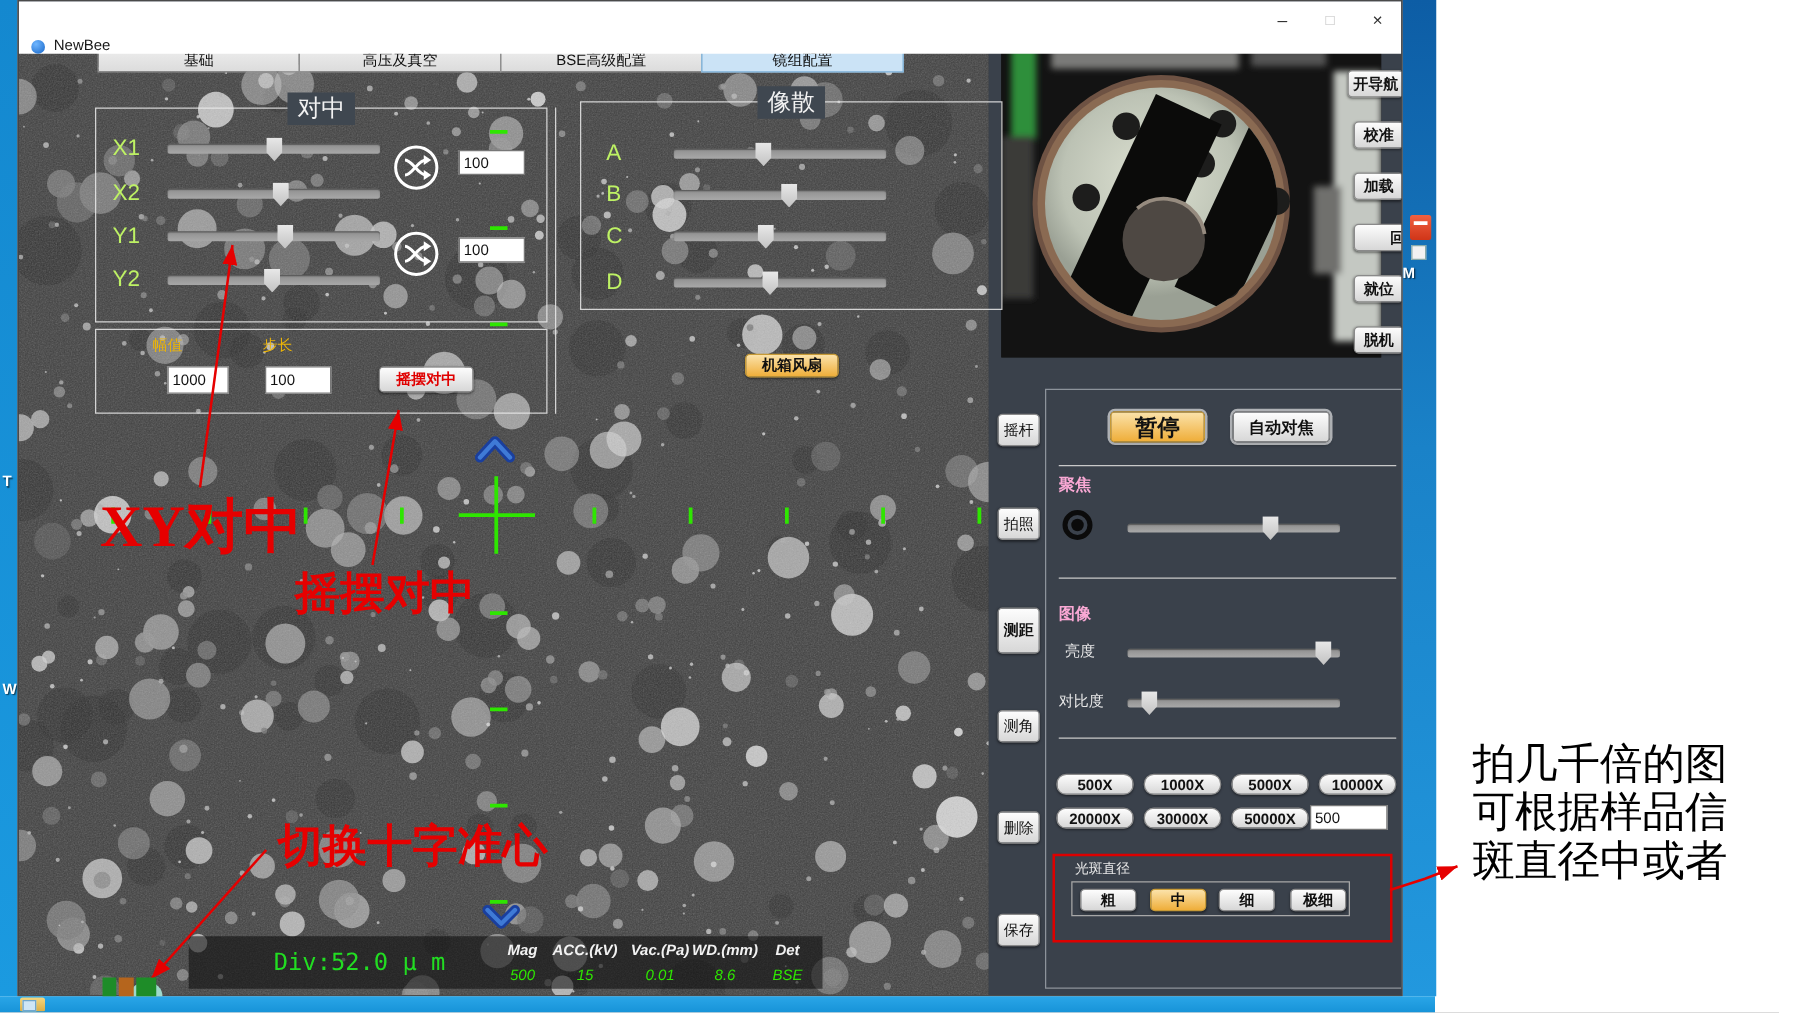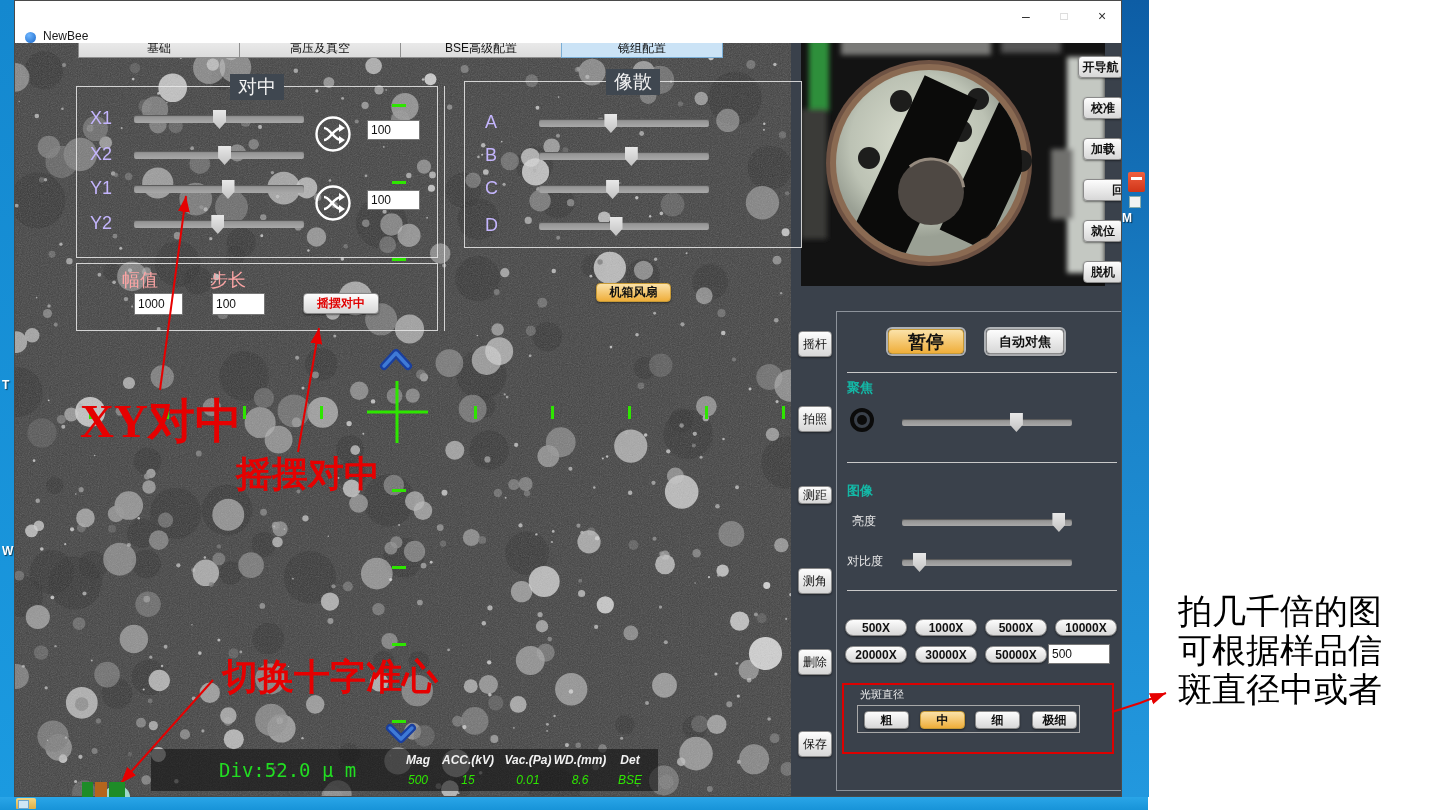--- a/index.html
+++ b/index.html
@@ -51,49 +51,49 @@
   .tabs { position:absolute; left:64px; top:38px; height:19px; display:flex; z-index:4; }
   .tab { width:162px; height:19px; background:linear-gradient(180deg,#ececec,#dcdcdc);
          border:1px solid #8f8f8f; margin-left:-1px; display:flex; align-items:center;
          justify-content:center; font-size:12px; color:#111; }
   .tab.active { background:#cbe3f6; border-color:#7aaed6; }
 
   
   .group { position:absolute; border:1px solid rgba(235,235,235,.85); z-index:4; }
   .group-title { position:absolute; top:-13px; left:50%; transform:translateX(-50%);
                  background:#3f4750; color:#f2f2f2; font-size:19px; padding:0 8px; white-space:nowrap; }
-  .slider-label { position:absolute; color:#c4b5fd; font-size:18px; }
+  .slider-label { position:absolute; color:#bef264; font-size:18px; }
   .slider-track { position:absolute; height:8px; background:linear-gradient(180deg,#8f8f8f,#a8a8a8);
                   border-radius:2px; box-shadow:inset 0 1px 1px rgba(0,0,0,.4); }
   .slider-thumb { position:absolute; width:13px; height:19px; background:linear-gradient(180deg,#e8e8e8,#c2c2c2);
                   clip-path:polygon(0 0,100% 0,100% 62%,50% 100%,0 62%); }
   .txtbox { position:absolute; background:#fff; border:1px solid #777; font-size:12px;
             color:#111; padding:0 3px; font-family:"Liberation Sans",sans-serif; }
   .vline { position:absolute; width:1px; background:rgba(235,235,235,.85); z-index:4; }
-  .inline-label { position:absolute; color:#fca5a5; font-size:18px; z-index:5; }
+  .inline-label { position:absolute; color:#eab308; font-size:12px; z-index:5; }
 
   
   .btn { position:absolute; display:flex; align-items:center; justify-content:center;
          background:linear-gradient(180deg,#fdfdfd,#d7d7d7); border:1px solid #8a8a8a;
          border-radius:4px; font-size:12px; color:#111; box-shadow:0 1px 2px rgba(0,0,0,.45);
          z-index:5; white-space:nowrap; }
   .btn.gold { background:linear-gradient(180deg,#fbe2a9,#efae3a); border-color:#c79a36; }
   .btn.glow { box-shadow:0 0 0 2px rgba(255,255,255,.6), 0 2px 3px rgba(0,0,0,.4); }
   .btn.red-text { color:#e00000; font-weight:bold; }
   .btn.bold { font-weight:bold; }
 
   
   .camera { position:absolute; left:786px; top:38px; width:304px; height:247px; z-index:2;
             background:#101010; }
 
   
   .panel { position:absolute; left:821px; top:310px; width:286px; height:480px;
            border:1px solid #8d939b; z-index:3; }
   .panel-div { position:absolute; left:10px; width:270px; height:1px; background:#c9c9c9; }
-  .panel-label { position:absolute; color:#14b8a6; font-size:13px; font-weight:bold; }
+  .panel-label { position:absolute; color:#f9a8d4; font-size:13px; font-weight:bold; }
   .panel-label.small { font-size:12px; font-weight:normal; color:#e8e8e8; }
   .rec-icon { position:absolute; width:24px; height:24px; border:4px solid #0b0b0b; border-radius:50%; }
   .rec-icon::after { content:""; position:absolute; left:50%; top:50%; width:10px; height:10px;
                      margin:-5px 0 0 -5px; border-radius:50%; background:#0b0b0b; }
   .mag-btn { border-radius:8px; font-weight:bold; }
   .spot-box { position:absolute; border:1px solid #a8a8a8; }
   .red-rect { position:absolute; border:2px solid #dd0000; z-index:6; }
 
   
   .status { position:absolute; left:136px; top:748px; width:507px; height:42px;
@@ -857,21 +857,21 @@
         <div class="btn nav-btn" style="position: absolute; left: 1068px; top: 96px; width: 40px; height: 22px;">校准</div>
         <div class="btn nav-btn" style="position: absolute; left: 1068px; top: 137px; width: 40px; height: 22px;">加载</div>
         <div class="btn nav-btn" style="position: absolute; left: 1068px; top: 178px; width: 40px; height: 22px; padding-left: 40px;">回零</div>
         <div class="btn nav-btn" style="position: absolute; left: 1068px; top: 219px; width: 40px; height: 22px;">就位</div>
         <div class="btn nav-btn" style="position: absolute; left: 1068px; top: 260px; width: 40px; height: 22px;">脱机</div>
       </div>
 
     <div id="tool-buttons">
         <div class="btn" style="position: absolute; left: 783px; top: 330px; width: 34px; height: 26px;">摇杆</div>
         <div class="btn" style="position: absolute; left: 783px; top: 405px; width: 34px; height: 26px;">拍照</div>
-        <div class="btn" style="position: absolute; left: 783px; top: 485px; width: 34px; height: 18px;">测距</div>
+        <div class="btn" style="position: absolute; left: 783px; top: 485px; width: 34px; height: 37px; font-weight: bold;">测距</div>
         <div class="btn" style="position: absolute; left: 783px; top: 567px; width: 34px; height: 26px;">测角</div>
         <div class="btn" style="position: absolute; left: 783px; top: 648px; width: 34px; height: 26px;">删除</div>
         <div class="btn" style="position: absolute; left: 783px; top: 730px; width: 34px; height: 26px;">保存</div>
       </div>
 
     <div class="panel">
       <div class="btn gold glow bold" style="left:51px; top:17px; width:76px; height:25px; font-size:18px;">暂停</div>
       <div class="btn glow bold" style="left:149px; top:17px; width:78px; height:25px; font-size:13px;">自动对焦</div>
       <div class="panel-div" style="top:60px;"></div>
 

